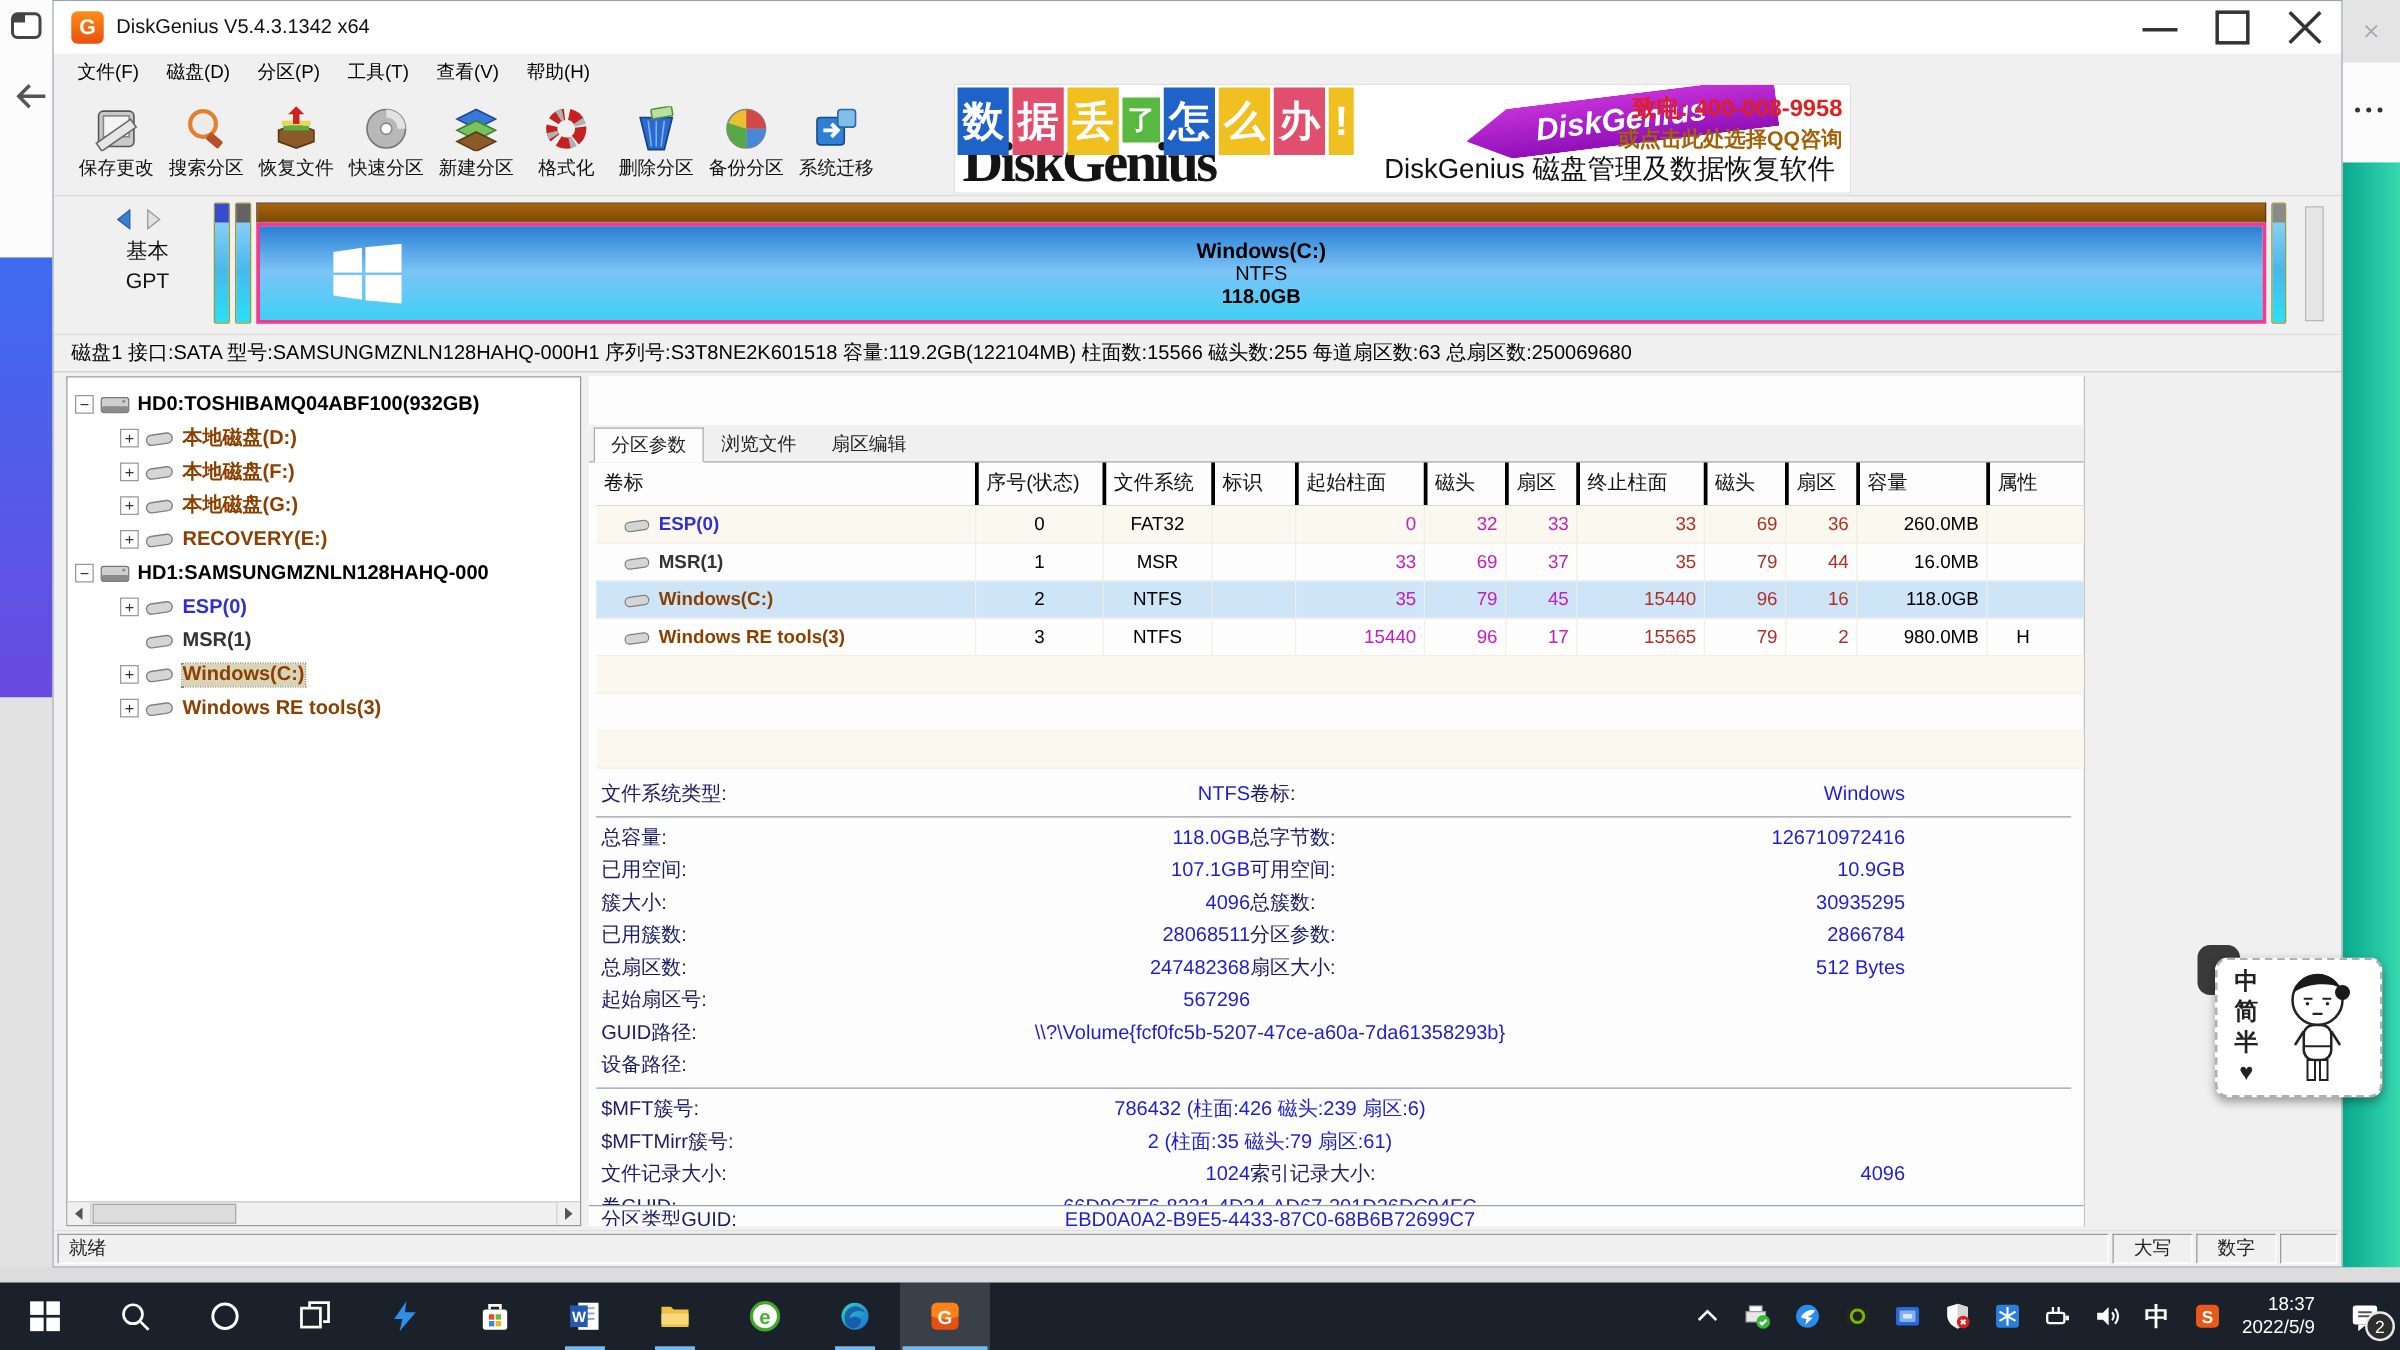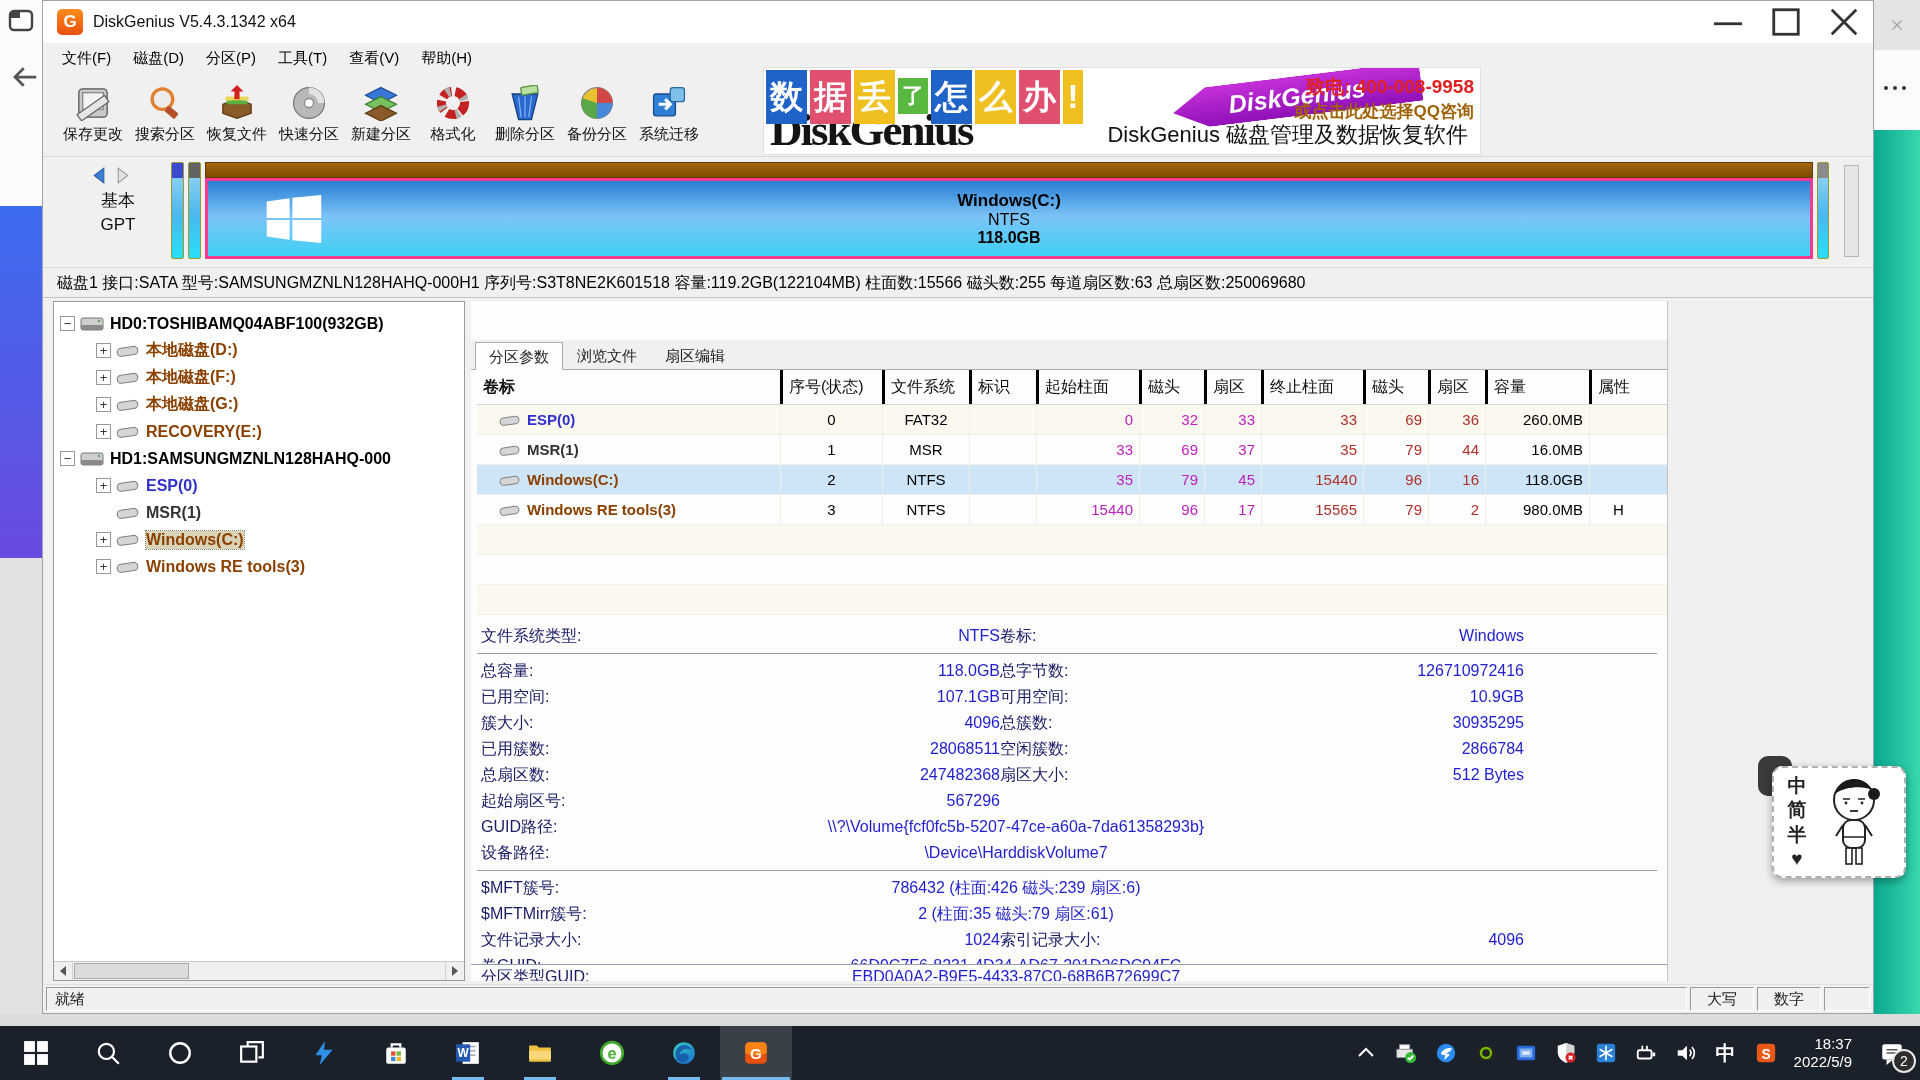--- a/index.html
+++ b/index.html
@@ -94,21 +94,21 @@
 
   #rightpane { position:absolute; left:428px; right:3px; top:3px; bottom:3px; background:#f0f0f0; }
   #rp-content { position:absolute; left:0; top:0; bottom:0; width:1197px; background:#fdfdfd; border-right:1px solid #c4c4c4; overflow:hidden; }
   #tabs { height:30px; background:#f0f0f0; border-bottom:1px solid #aaa; display:flex; align-items:flex-end; padding-left:4px;margin-top:39px; }
   .tab { padding:0 13px; font-size:15px; height:28px; line-height:28px; color:#222; border:1px solid transparent; }
   .tab.active { background:#fdfdfd; border:1px solid #aaa; border-bottom:1px solid #fdfdfd; margin-bottom:-1px; }
 
   #ptable { padding-left:6px; }
   .tgrid { display:grid; grid-template-columns:303px 102px 87px 67px 103px 65px 57px 102px 65px 57px 104px 58px 1fr; }
   .th { height:34px; line-height:34px; font-size:16px; color:#111; border-left:3px solid #000000; padding:0 6px; white-space:nowrap; overflow:hidden; }
-  .th:first-child { border-left:none;font-weight:bold; }
+  .th:first-child { border-left:none; }
   .tr { height:30px; }
   .tr.stripe { background:#fbf9ef; }
   .tr.sel { background:#cde5f7; }
   .td { height:30px; line-height:30px; font-size:15px; padding:0 6px; border-left:1px solid #f0eee6; white-space:nowrap; overflow:hidden; }
   .td:first-child { border-left:none; }
   .td.c { text-align:center; } .td.r { text-align:right; }
   .td.name { display:flex; align-items:center; padding-left:22px; font-weight:bold; }
   .td.name .ico { width:22px; height:13px; margin-right:6px; }
   .n-magenta { color:#c020c0; } .n-red { color:#b03028; }
   .hdr { border-bottom:1px solid #d8d8d8; }
@@ -646,21 +646,21 @@
             <div class="drow">
               <span class="dlabel">簇大小:</span>
               <span class="dvalue">4096</span>
               <span class="dlabel">总簇数:</span>
               <span class="dvalue">30935295</span>
               <span></span>
             </div>
             <div class="drow">
               <span class="dlabel">已用簇数:</span>
               <span class="dvalue">28068511</span>
-              <span class="dlabel">空闲簇数:</span>
+              <span class="dlabel">分区参数:</span>
               <span class="dvalue">2866784</span>
               <span></span>
             </div>
             <div class="drow">
               <span class="dlabel">总扇区数:</span>
               <span class="dvalue">247482368</span>
               <span class="dlabel">扇区大小:</span>
               <span class="dvalue">512 Bytes</span>
               <span></span>
             </div>
@@ -671,21 +671,20 @@
               <span class="dvalue"></span>
               <span></span>
             </div>
             <div class="drow full">
               <span class="dlabel">GUID路径:</span>
               <span class="dvalue">\\?\Volume{fcf0fc5b-5207-47ce-a60a-7da61358293b}</span>
               <span></span>
             </div>
             <div class="drow full">
               <span class="dlabel">设备路径:</span>
-              <span class="dvalue">\Device\HarddiskVolume7</span>
               <span></span>
             </div>
             <div class="rule"></div>
             <div class="drow full">
               <span class="dlabel">$MFT簇号:</span>
               <span class="dvalue">786432 (柱面:426 磁头:239 扇区:6)</span>
               <span></span>
             </div>
             <div class="drow full">
               <span class="dlabel">$MFTMirr簇号:</span>

